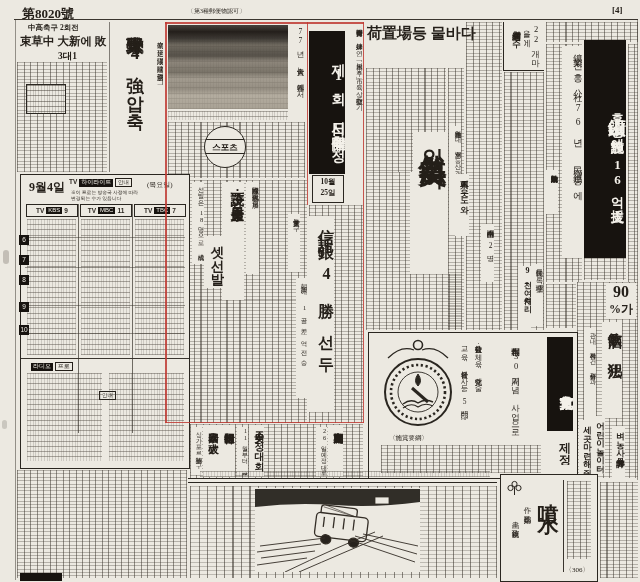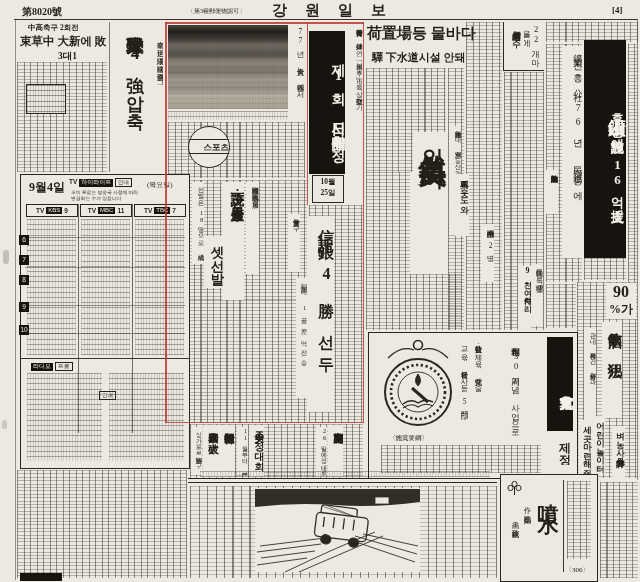--- a/index.html
+++ b/index.html
@@ -28,23 +28,22 @@
   .tvhdrbox{border:1px solid #2a2620;display:flex;align-items:center;justify-content:center;gap:2px;
             font-family:"Liberation Sans","DejaVu Sans",sans-serif;background:#ece9e1;}
   .timechip{position:absolute;width:10px;height:10px;background:#17130f;color:#f2efe7;font-size:6.5px;
             text-align:center;line-height:10px;font-family:"Liberation Sans","DejaVu Sans",sans-serif;}
 </style>
 </head>
 <body>
 
 <div id="page">
 
-  <div class="abs hd" style="left:22px;top:5px;font-size:10px;">第8020號</div>
+  <div class="abs hd" style="left:22px;top:5px;font-size:13px;">第8020號</div>
   <div class="abs" style="left:188px;top:7px;font-size:6px;">〔第3種郵便物認可〕</div>
-  <div class="abs hd" style="left:272px;top:1px;font-size:15px;letter-spacing:18px;">강원일보</div>
   <div class="abs hd" style="left:612px;top:5px;font-size:9px;">[4]</div>
   <div class="abs rule" style="left:14px;top:19px;width:624px;height:1.4px;"></div>
   <div class="abs rule" style="left:15px;top:20px;width:0.8px;height:560px;opacity:.5;"></div>
   <div class="abs rule" style="left:637px;top:20px;width:0.8px;height:460px;opacity:.5;"></div>
 
   <div class="abs hd" style="left:28px;top:23px;font-size:7.5px;">中高축구 2회전</div>
   <div class="abs hd" style="left:20px;top:34px;font-size:11.5px;">束草中 大新에 敗</div>
   <div class="abs hd" style="left:58px;top:50px;font-size:9.5px;">3대1</div>
   <div class="abs txv" style="left:17px;top:62px;width:90px;height:110px;"></div>
   <div class="abs brd paper txh" style="left:26px;top:84px;width:38px;height:28px;"></div>
@@ -61,40 +60,39 @@
 
   <div class="abs vt" style="left:291px;top:27px;width:13px;height:88px;font-size:7.6px;">77년 大會는 春川에서</div>
   <div class="abs blackbox vt hd" style="left:309px;top:31px;width:36px;height:140px;font-size:14px;padding-top:3px;text-align:center;">제1회 日시開催확정</div>
   <div class="abs brd paper" style="left:312px;top:175px;width:30px;height:26px;text-align:center;font-size:7.5px;font-weight:bold;line-height:1.5;">
     <div>10월</div>
     <div>25일</div>
   </div>
   <div class="abs vt" style="left:348px;top:24px;width:15px;height:182px;font-size:6.8px;">春川體育會와 姉妹결연 日本「보후」市 육상交歡경기</div>
 
   <div class="abs txv" style="left:168px;top:122px;width:137px;height:56px;"></div>
-  <div class="abs" style="left:188px;top:126px;width:40px;height:40px;border:1.8px solid #2a2620;border-radius:50%;background:#ece9e1
+  <div class="abs" style="left:204px;top:126px;width:40px;height:40px;border:1.8px solid #2a2620;border-radius:50%;background:#ece9e1
        linear-gradient(180deg, transparent 30%, #2a2620 30%, #2a2620 32.5%, transparent 32.5%, transparent 64%, #2a2620 64%, #2a2620 66.5%, transparent 66.5%);
-       text-align:right;line-height:40px;font-size:8.5px;font-weight:bold;">
+       text-align:center;line-height:40px;font-size:8.5px;font-weight:bold;">
     <span>스포츠</span>
   </div>
 
   <div class="abs txv" style="left:168px;top:180px;width:139px;height:120px;"></div>
   <div class="abs vt paper" style="left:246px;top:182px;width:13px;height:92px;font-size:6.8px;">國際蹴球 出戰代表 追加로</div>
   <div class="abs vt hd paper" style="left:222px;top:182px;width:22px;height:120px;font-size:13.5px;">許丁茂·金康男등</div>
   <div class="abs vt hd paper" style="left:204px;top:236px;width:20px;height:52px;font-size:13.5px;">셋선발</div>
   <div class="abs vt paper" style="left:192px;top:182px;width:12px;height:82px;font-size:6.5px;">선발은 18명으로 構成</div>
 
   <div class="abs txv" style="left:309px;top:205px;width:54px;height:218px;"></div>
   <div class="abs txv" style="left:168px;top:300px;width:139px;height:123px;"></div>
   <div class="abs vt paper" style="left:288px;top:214px;width:12px;height:58px;font-size:6.8px;">女子實業농구</div>
   <div class="abs vt hd paper" style="left:308px;top:216px;width:26px;height:196px;font-size:16px;letter-spacing:8px;">信託銀 4勝 선두</div>
   <div class="abs vt paper" style="left:296px;top:278px;width:11px;height:120px;font-size:6.5px;letter-spacing:3px;">朝興에 1골差 역전승</div>
 
   <div class="abs hd" style="left:367px;top:24px;width:114px;font-size:15px;">荷置場등 물바다</div>
-  <div class="abs hd" style="left:372px;top:50px;width:100px;font-size:11px;">驛 下水道시설 안돼</div>
   <div class="abs txv" style="left:366px;top:68px;width:80px;height:104px;"></div>
   <div class="abs txv" style="left:366px;top:172px;width:44px;height:158px;"></div>
   <div class="abs txv" style="left:410px;top:274px;width:52px;height:56px;"></div>
   <div class="abs txv" style="left:448px;top:68px;width:16px;height:262px;"></div>
   <div class="abs txv" style="left:466px;top:22px;width:36px;height:308px;"></div>
   <div class="abs txv" style="left:504px;top:72px;width:40px;height:258px;"></div>
 
   <div class="abs vt paper" style="left:449px;top:126px;width:12px;height:106px;font-size:6.5px;">雉岳山일대 洞窟 등산객들이 훼손</div>
   <div class="abs vt paper" style="left:413px;top:132px;width:35px;height:142px;">
     <span class="hd" style="font-size:29px;">自然美</span><span class="hd" style="font-size:21px;">잃어</span>

